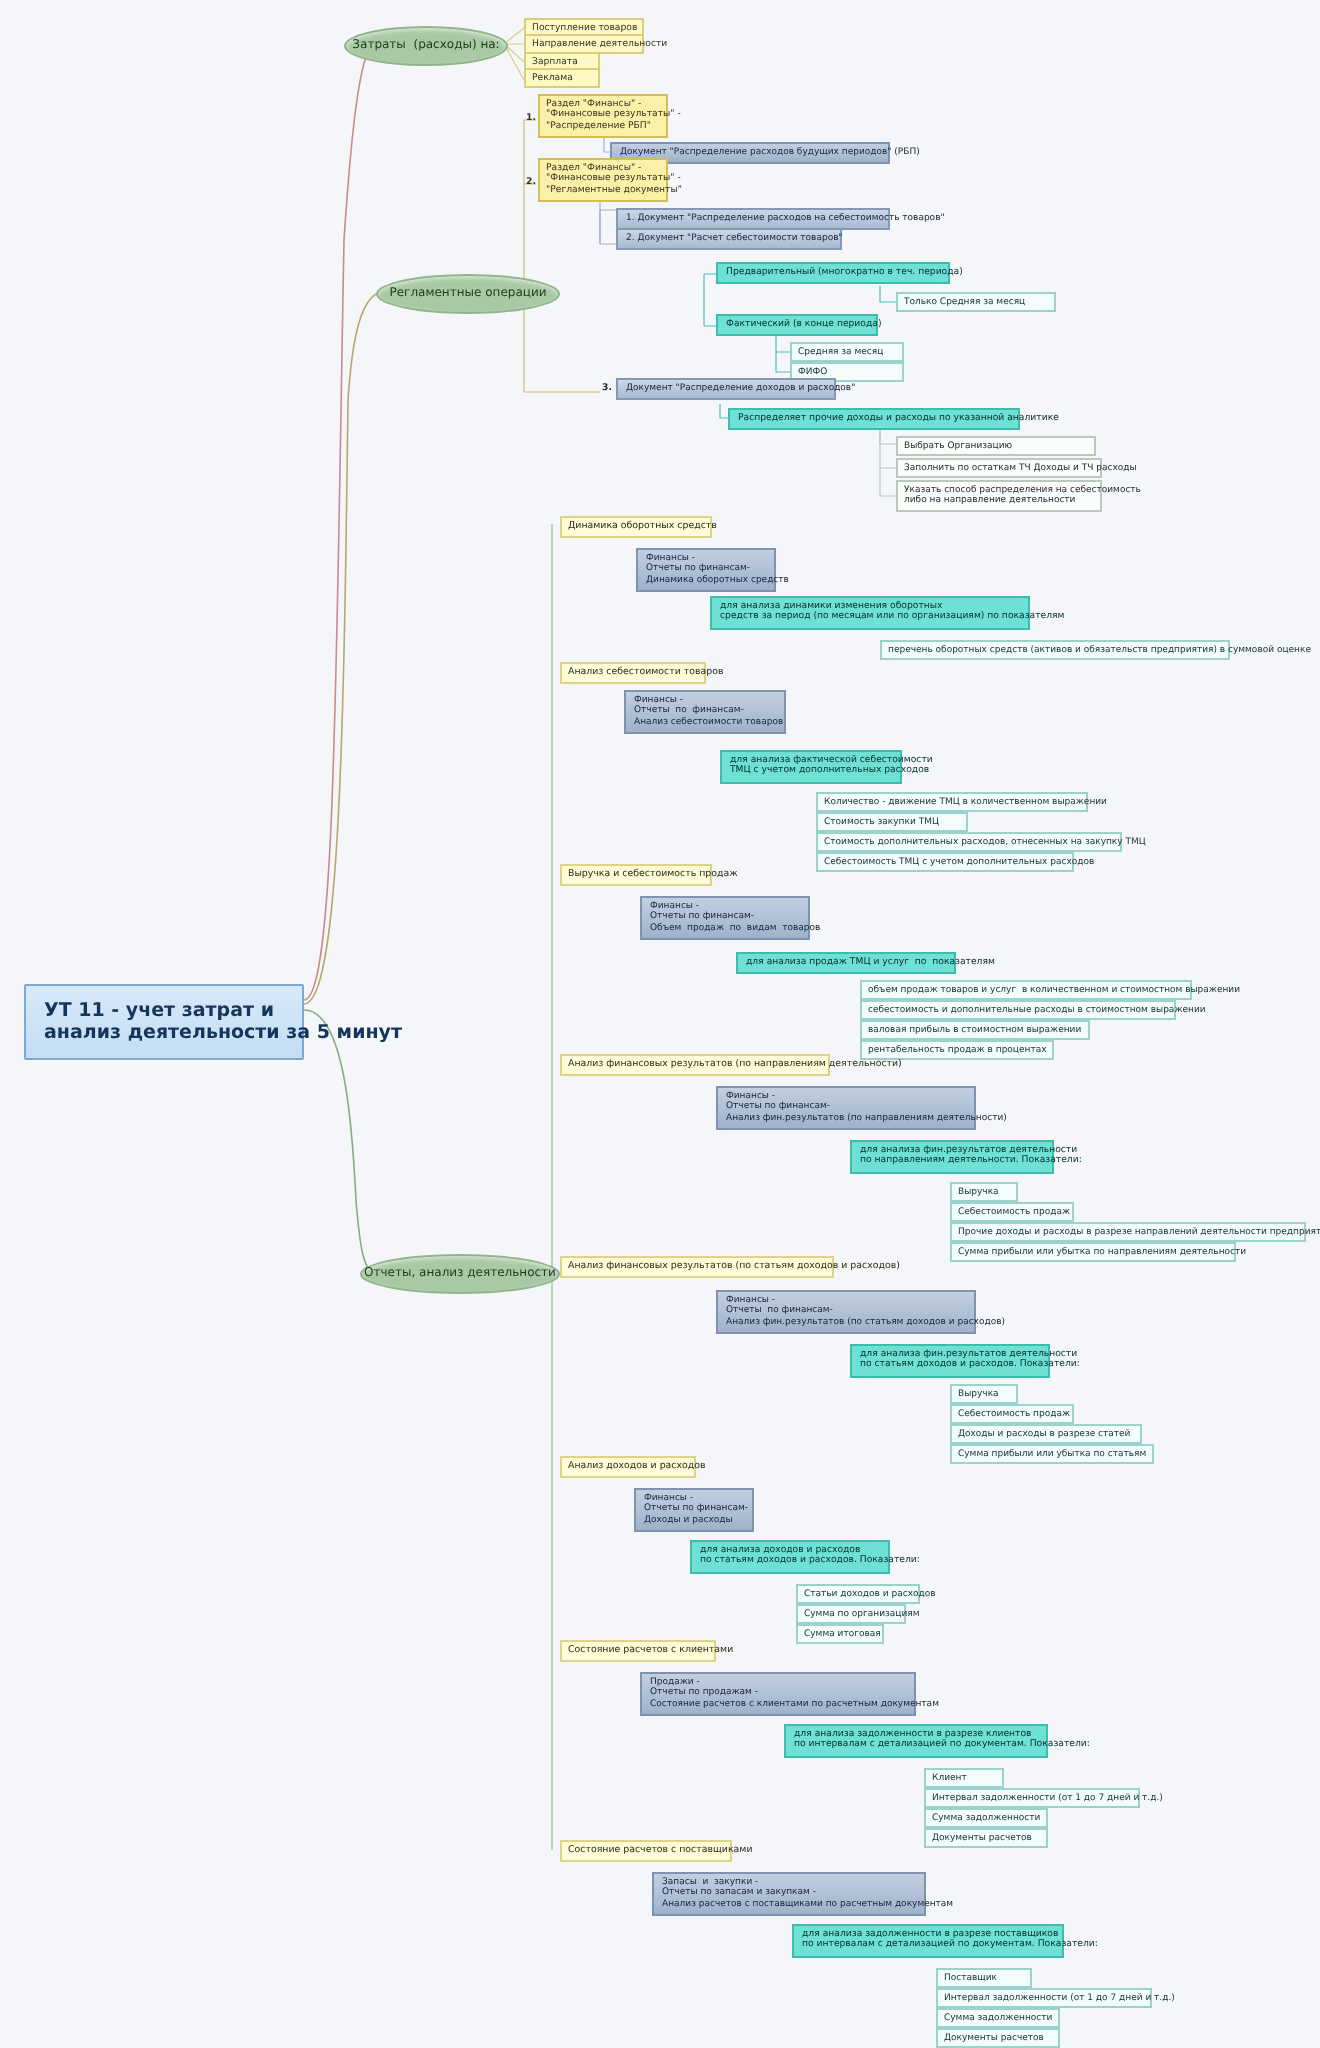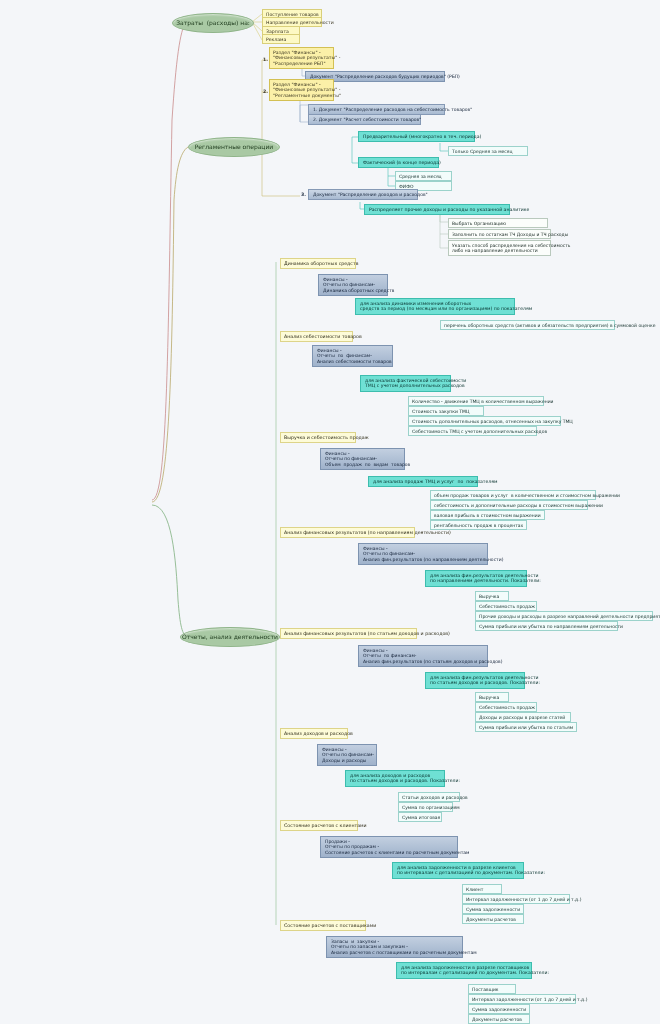--- a/index.html
+++ b/index.html
@@ -132,20 +132,22 @@
   <path d="M388,168 L388,176 L395,176 M388,176 L388,186 L395,186" stroke="#49c4b5" stroke-width="0.6" fill="none"></path>
 
   <path d="M360,202 L360,209 L364,209" stroke="#49c4b5" stroke-width="0.6" fill="none"></path>
   <path d="M440,214 L440,248 M440,222 L448,222 M440,234 L448,234 M440,248 L448,248" stroke="#b9c9bd" stroke-width="0.6" fill="none"></path>
   <path d="M440,214 L440,222" stroke="#b9c9bd" stroke-width="0.6" fill="none"></path>
 
   <path d="M262,637 L276,637" stroke="#8fbf8f" stroke-width="0.6" fill="none"></path>
   <path d="M276,262 L276,925" stroke="#8fbf8f" stroke-width="0.6" fill="none"></path>
 </svg>
 
+<div class="node root" style="left:12px;top:492px;width:140px;">УТ 11 - учет затрат и
+анализ деятельности за 5 минут</div>
 
 <div class="node ellipse" style="left:172px;top:13px;width:82px;height:20px;">Затраты  (расходы) на:</div>
 
 <div class="node yellow" style="left:262px;top:9px;width:60px;">Поступление товаров</div>
 <div class="node yellow" style="left:262px;top:17px;width:60px;">Направление деятельности</div>
 <div class="node yellow" style="left:262px;top:26px;width:38px;">Зарплата</div>
 <div class="node yellow" style="left:262px;top:34px;width:38px;">Реклама</div>
 
 <div class="node ellipse" style="left:188px;top:137px;width:92px;height:20px;">Регламентные операции</div>
 

